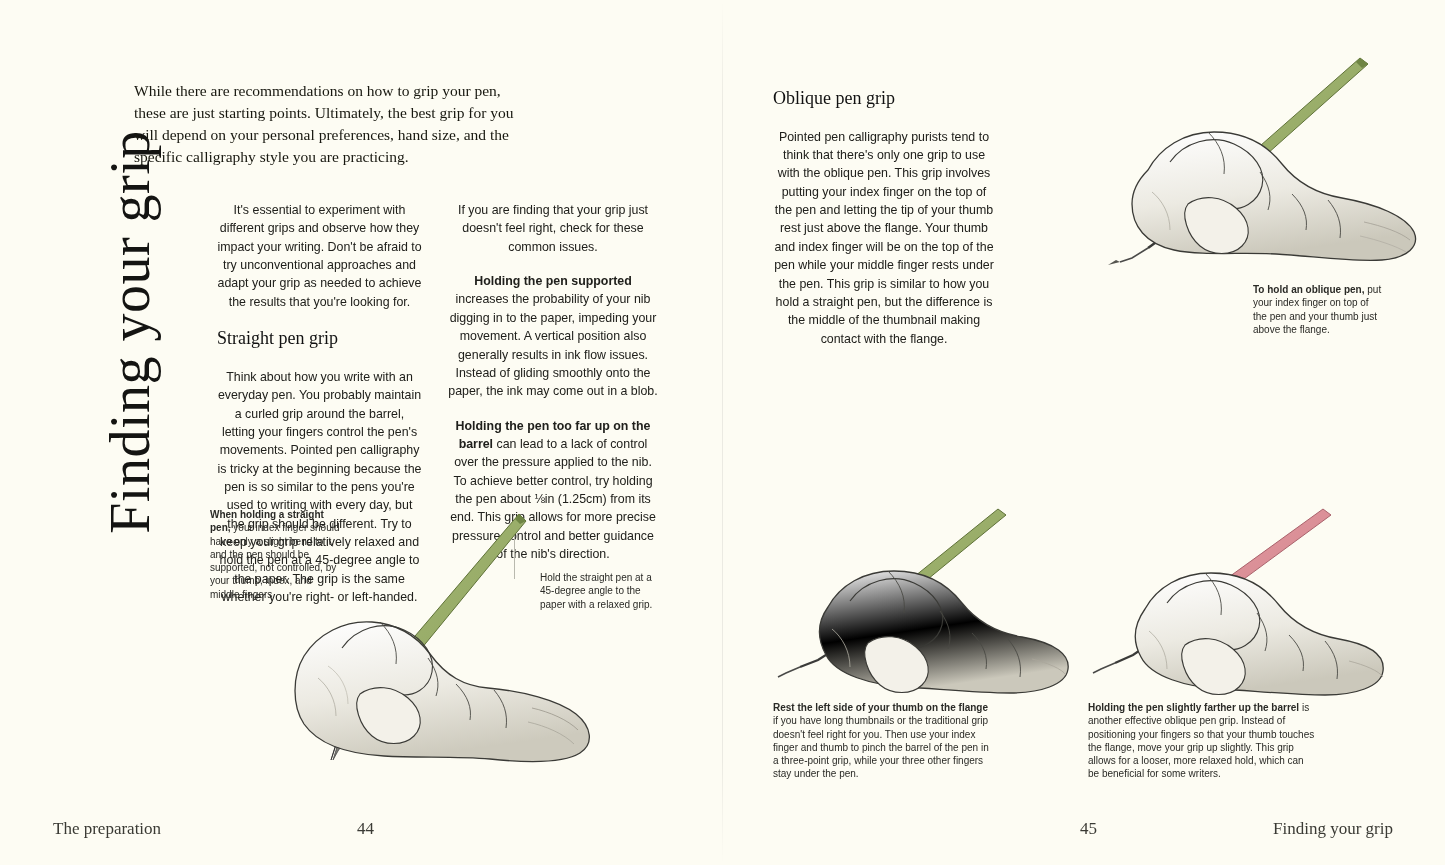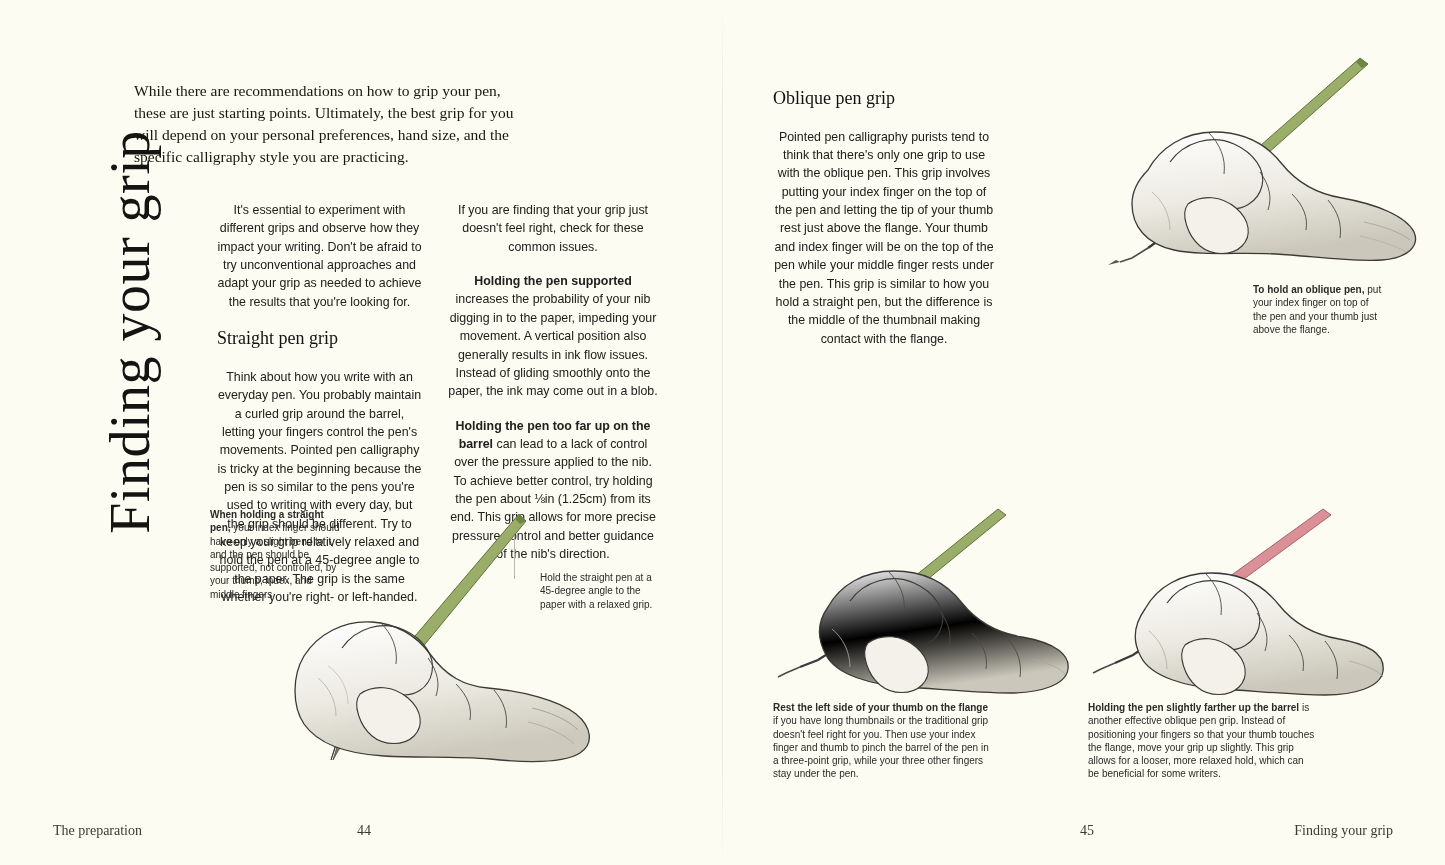--- a/index.html
+++ b/index.html
@@ -89,21 +89,21 @@
   .rule-v {
     position: absolute;
     width: 1px;
     background: #b9b9ae;
   }
 
   
   .footer-txt {
     position: absolute;
     bottom: 26px;
-    font-size: 14px;
+    font-size: 17px;
     color: #3a3a34;
     font-family: "Liberation Serif", serif;
   }
   .f-left { left: 53px; }
   .f-pageL { left: 357px; }
   .f-pageR { left: 1080px; }
   .f-right { right: 52px; }
 
   
   .illus { position: absolute; }

